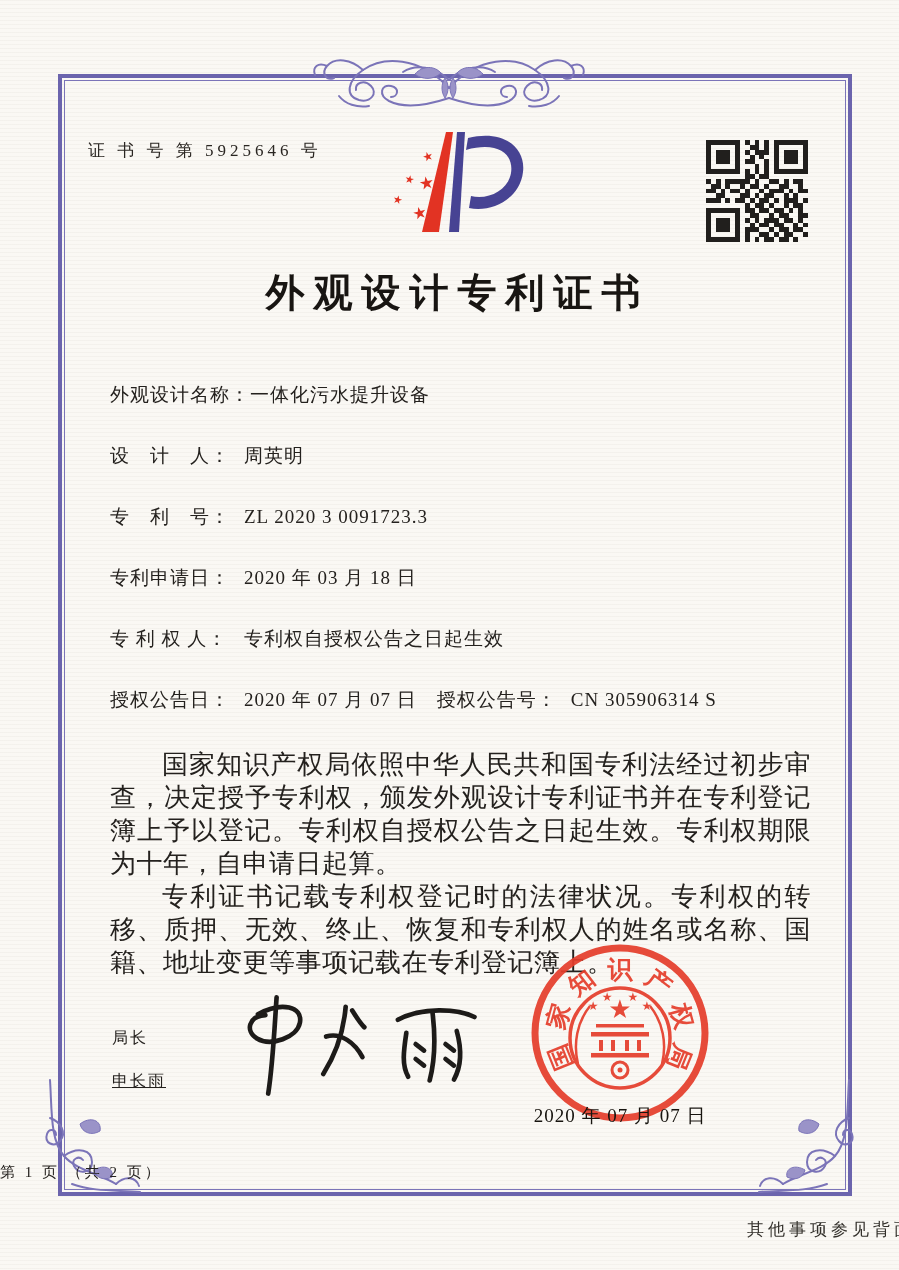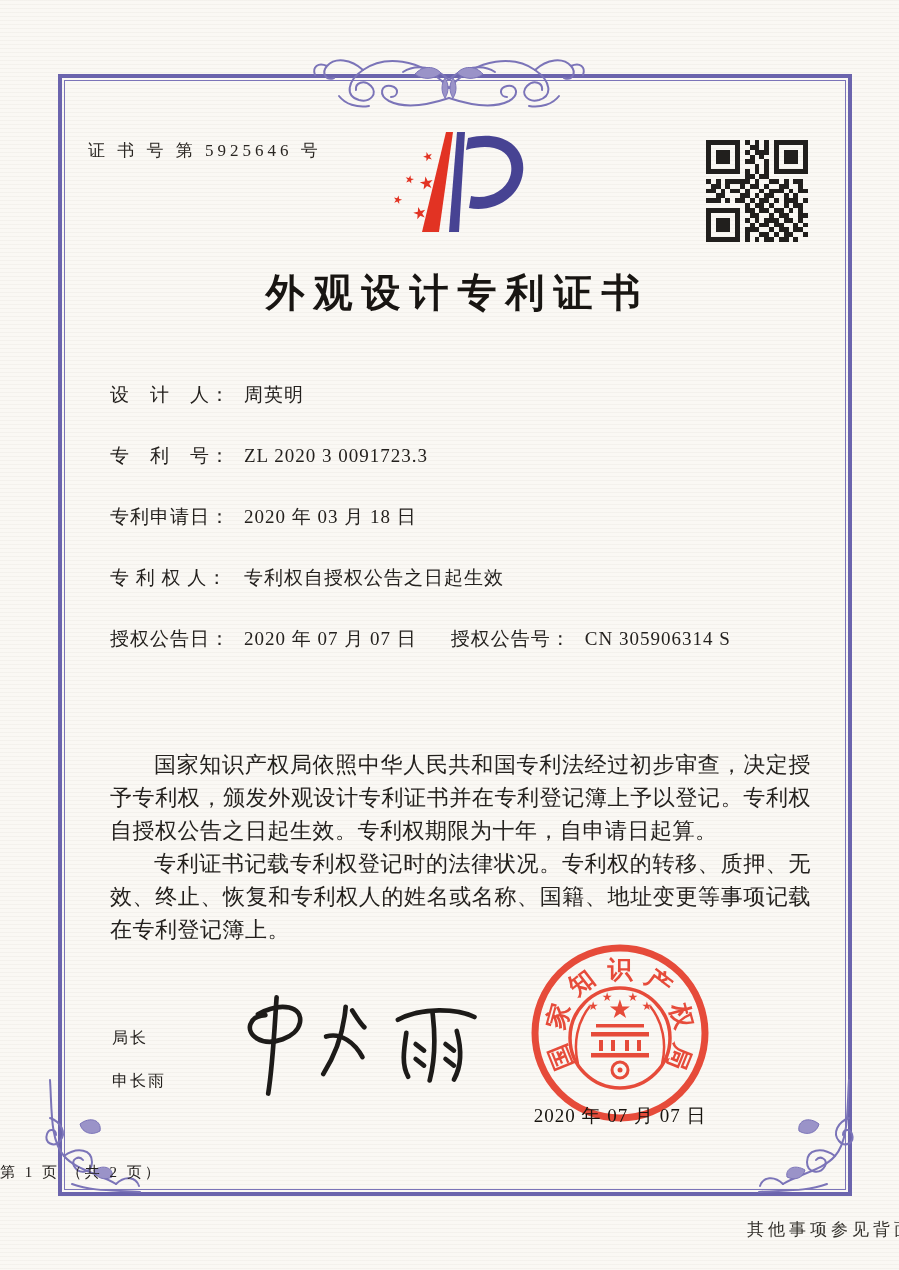--- a/index.html
+++ b/index.html
@@ -31,28 +31,28 @@
   }
   .qr div.on{ background:#211f1d; }
   .title{
     position:absolute; left:0; right:0; top:266px; margin:0; text-align:center;
     font-size:39px; font-weight:bold; letter-spacing:9px; color:#181512;
   }
   .fields{ position:absolute; left:110px; right:95px; top:382px; font-size:19px; }
   .field-row{ margin-bottom:35px; white-space:nowrap; }
   .flabel{ display:inline-block; min-width:134px; letter-spacing:1px; }
   .fvalue{ letter-spacing:1px; }
-  .pair2{ margin-left:34px; }
+  .pair2{ margin-left:20px; }
   .paras{
     position:absolute; left:110px; right:104px; top:748px;
-    font-size:22px; line-height:33px; text-align:justify; letter-spacing:.5px;
+    font-size:26px; line-height:33px; text-align:justify; letter-spacing:.5px;
   }
   .paras p{ margin:0; text-indent:2em; }
   .sig-block{ position:absolute; left:112px; top:1028px; font-size:16px; letter-spacing:2px; }
-  .sig-block .sig-name{ margin-top:22px; }
+  .sig-block .sig-name{ margin-top:22px;text-decoration:underline; }
   .signature{ position:absolute; left:215px; top:990px; }
   .seal{ position:absolute; left:527px; top:940px; width:186px; height:186px; }
   .seal svg{ opacity:.93; }
   .seal-char{ font-size:25px; font-weight:bold; fill:#e53e2c;
     font-family:"Liberation Serif","DejaVu Serif",serif;
     text-anchor:middle; dominant-baseline:central; }
   .emblem{ stroke:#e53e2c; fill:none; }
   .emblem-star{ fill:#e53e2c; text-anchor:middle; font-family:"DejaVu Sans",sans-serif; }
   .seal-date{
     position:absolute; left:520px; top:1103px; width:200px; text-align:center;
@@ -570,20 +570,23 @@
       <div class="on"></div>
       <div></div>
       <div class="on"></div>
       <div></div>
       <div></div>
     </div>
 
   <h1 class="title">外观设计专利证书</h1>
 
   <div class="fields">
+    <div class="field-row">
+      <span class="flabel">外观设计名称：</span><span class="fvalue">一体化污水提升设备</span>
+    </div>
     <div class="field-row">
       <span class="flabel">设　计　人：</span><span class="fvalue">周英明</span>
     </div>
     <div class="field-row">
       <span class="flabel">专　利　号：</span><span class="fvalue">ZL 2020 3 0091723.3</span>
     </div>
     <div class="field-row">
       <span class="flabel">专利申请日：</span><span class="fvalue">2020 年 03 月 18 日</span>
     </div>
     <div class="field-row">

